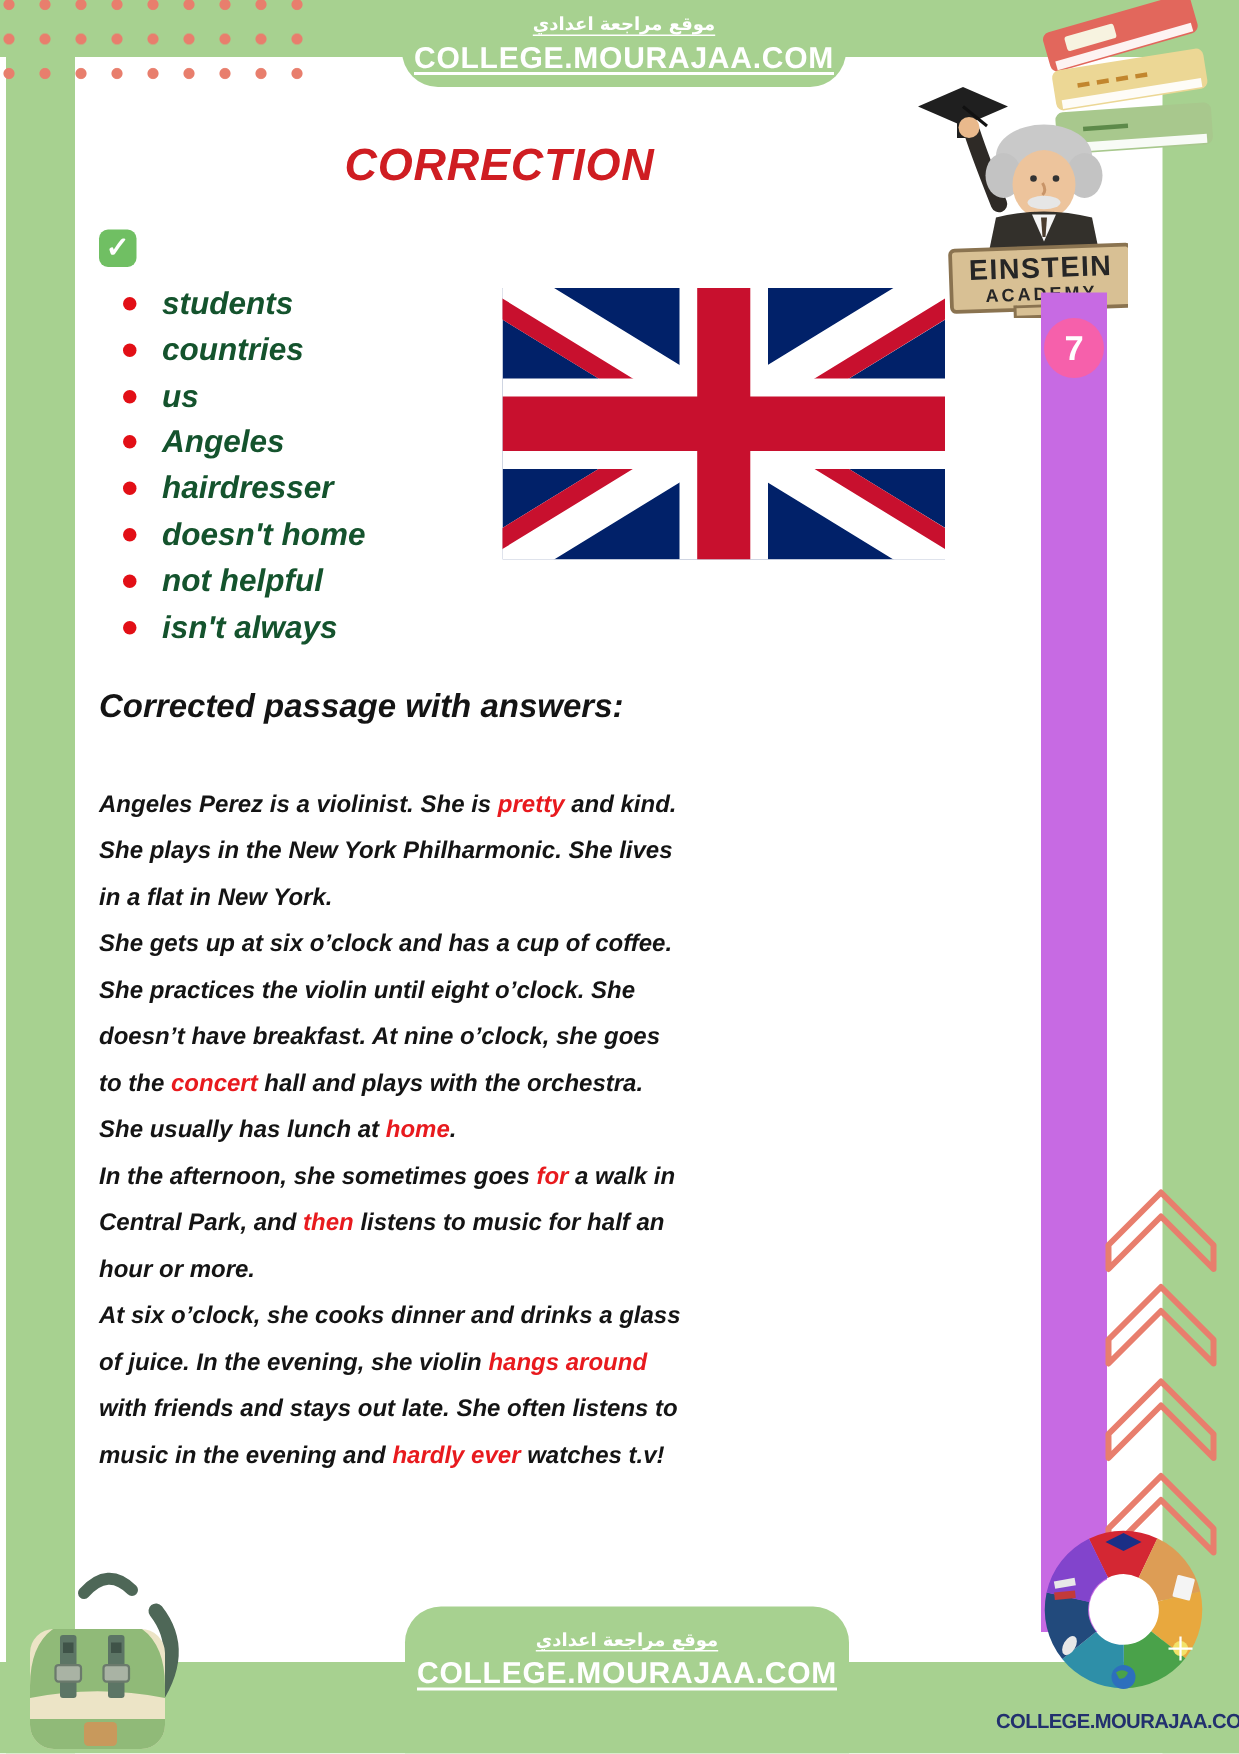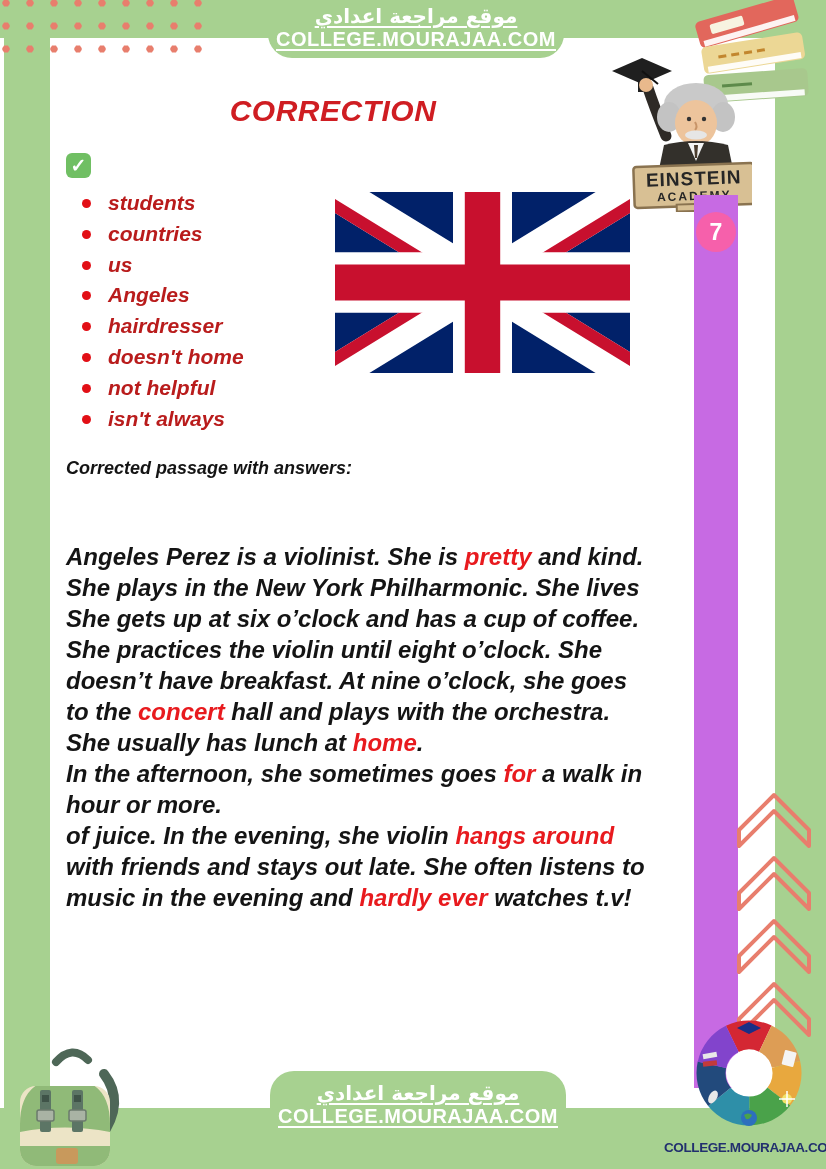--- a/index.html
+++ b/index.html
@@ -16,44 +16,44 @@
   
   .dots{left:0;top:0;width:212px;height:60px;
     background-image:radial-gradient(circle,#e87e6d 3.4px,rgba(0,0,0,0) 4px);
     background-size:24px 23px;background-position:-6px -8.5px;}
   
   .header-tab{left:268px;top:0;width:296px;height:58px;background:#a7d190;
     border-radius:0 0 24px 24px;text-align:center;color:#fff;}
   .footer-tab{left:270px;top:1071px;width:296px;height:98px;background:#a7d190;
     border-radius:24px 24px 0 0;text-align:center;color:#fff;}
   .site-ar{display:block;font-family:"DejaVu Sans",sans-serif;font-weight:bold;
-    font-size:20px;line-height:22px;text-decoration:underline;text-underline-offset:3px;}
+    font-size:12px;line-height:22px;text-decoration:underline;text-underline-offset:3px;}
   .site-url{display:block;font-weight:bold;font-size:20px;line-height:24px;
     letter-spacing:.5px;text-decoration:underline;text-underline-offset:3px;}
   .header-tab .site-ar{margin-top:5px;}
   .footer-tab .site-ar{margin-top:11px;}
   
   .title{left:138px;top:78px;width:390px;text-align:center;
     font-size:30px;font-weight:bold;font-style:italic;color:#cf1d22;letter-spacing:.5px;margin-top:16px;}
   
   .ak-heading{left:66px;top:153px;font-size:22px;font-weight:bold;font-style:italic;
     color:#141414;display:flex;align-items:center;}
   .checkbox{display:inline-block;width:25px;height:25px;background:#70bf63;border-radius:6px;
     color:#fff;font-size:19px;line-height:25px;text-align:center;font-style:normal;
     margin-right:9px;font-weight:bold;}
   .ak-list{left:82px;top:188px;width:260px;}
-  .akitem{font-size:21px;font-weight:bold;font-style:italic;color:#b91c1c;line-height:30.8px;white-space:nowrap;}
+  .akitem{font-size:21px;font-weight:bold;font-style:italic;color:#14532d;line-height:30.8px;white-space:nowrap;}
   .dot{display:inline-block;width:9px;height:9px;border-radius:50%;background:#e20f16;
     margin-right:17px;vertical-align:2px;}
   
   .flag{left:335px;top:192px;}
   
-  .p-heading{left:66px;top:458px;font-size:18px;font-weight:bold;font-style:italic;color:#141414;}
-  .p-lines{left:66px;top:521px;width:640px;font-size:24px;font-weight:bold;font-style:italic;
-    color:#141414;line-height:31px;margin-top:20px;}
+  .p-heading{left:66px;top:458px;font-size:22px;font-weight:bold;font-style:italic;color:#141414;}
+  .p-lines{left:66px;top:521px;width:640px;font-size:16px;font-weight:bold;font-style:italic;
+    color:#141414;line-height:31px;}
   .pline{white-space:nowrap;}
   .pline .red{color:#e81a1e;}
   
   .pagebar{left:694px;top:195px;width:44px;height:893px;background:#c76ae3;}
   .pagenum{left:696px;top:212px;width:40px;height:40px;border-radius:50%;background:#f660ab;
     color:#fff;font-size:23px;font-weight:bold;text-align:center;line-height:40px;}
   .chev{left:733px;width:82px;height:66px;}
   
   .logo-caption{left:664px;top:1140px;width:160px;text-align:center;color:#22306e;
     font-size:13.5px;font-weight:bold;letter-spacing:-.4px;white-space:nowrap;}
@@ -149,27 +149,30 @@
   <path d="M0,0 L50,30 M50,0 L0,30" stroke="#ffffff" stroke-width="6"></path>
   <path d="M-1.03,1.71 L23.97,16.71 M26.03,13.29 L51.03,28.29 M51.03,1.71 L26.03,16.71 M23.97,13.29 L-1.03,28.29" stroke="#C8102E" stroke-width="2"></path>
   <path d="M25,0 V30 M0,15 H50" stroke="#ffffff" stroke-width="10"></path>
   <path d="M25,0 V30 M0,15 H50" stroke="#C8102E" stroke-width="6"></path>
 </svg>
 
 <div class="abs p-heading">Corrected passage with answers:</div>
 <div class="abs p-lines">
     <div class="pline"><span>Angeles Perez is a violinist. She is </span><span class="red">pretty</span><span> and kind.</span></div>
     <div class="pline"><span>She plays in the New York Philharmonic. She lives</span></div>
+    <div class="pline"><span>in a flat in New York.</span></div>
     <div class="pline"><span>She gets up at six o’clock and has a cup of coffee.</span></div>
     <div class="pline"><span>She practices the violin until eight o’clock. She</span></div>
     <div class="pline"><span>doesn’t have breakfast. At nine o’clock, she goes</span></div>
     <div class="pline"><span>to the </span><span class="red">concert</span><span> hall and plays with the orchestra.</span></div>
     <div class="pline"><span>She usually has lunch at </span><span class="red">home</span><span>.</span></div>
     <div class="pline"><span>In the afternoon, she sometimes goes </span><span class="red">for</span><span> a walk in</span></div>
+    <div class="pline"><span>Central Park, and </span><span class="red">then</span><span> listens to music for half an</span></div>
     <div class="pline"><span>hour or more.</span></div>
+    <div class="pline"><span>At six o’clock, she cooks dinner and drinks a glass</span></div>
     <div class="pline"><span>of juice. In the evening, she violin </span><span class="red">hangs around</span></div>
     <div class="pline"><span>with friends and stays out late. She often listens to</span></div>
     <div class="pline"><span>music in the evening and </span><span class="red">hardly ever</span><span> watches t.v!</span></div>
   </div>
 
 <svg class="abs chev" style="top:786px;" viewBox="0 0 82 66">
   <path d="M6,44 L41,9 L76,44 L76,60 L41,25 L6,60 Z" stroke="#e87e6d" stroke-width="4" fill="none" stroke-linejoin="round"></path>
 </svg>
 <svg class="abs chev" style="top:849px;" viewBox="0 0 82 66">
   <path d="M6,44 L41,9 L76,44 L76,60 L41,25 L6,60 Z" stroke="#e87e6d" stroke-width="4" fill="none" stroke-linejoin="round"></path>

